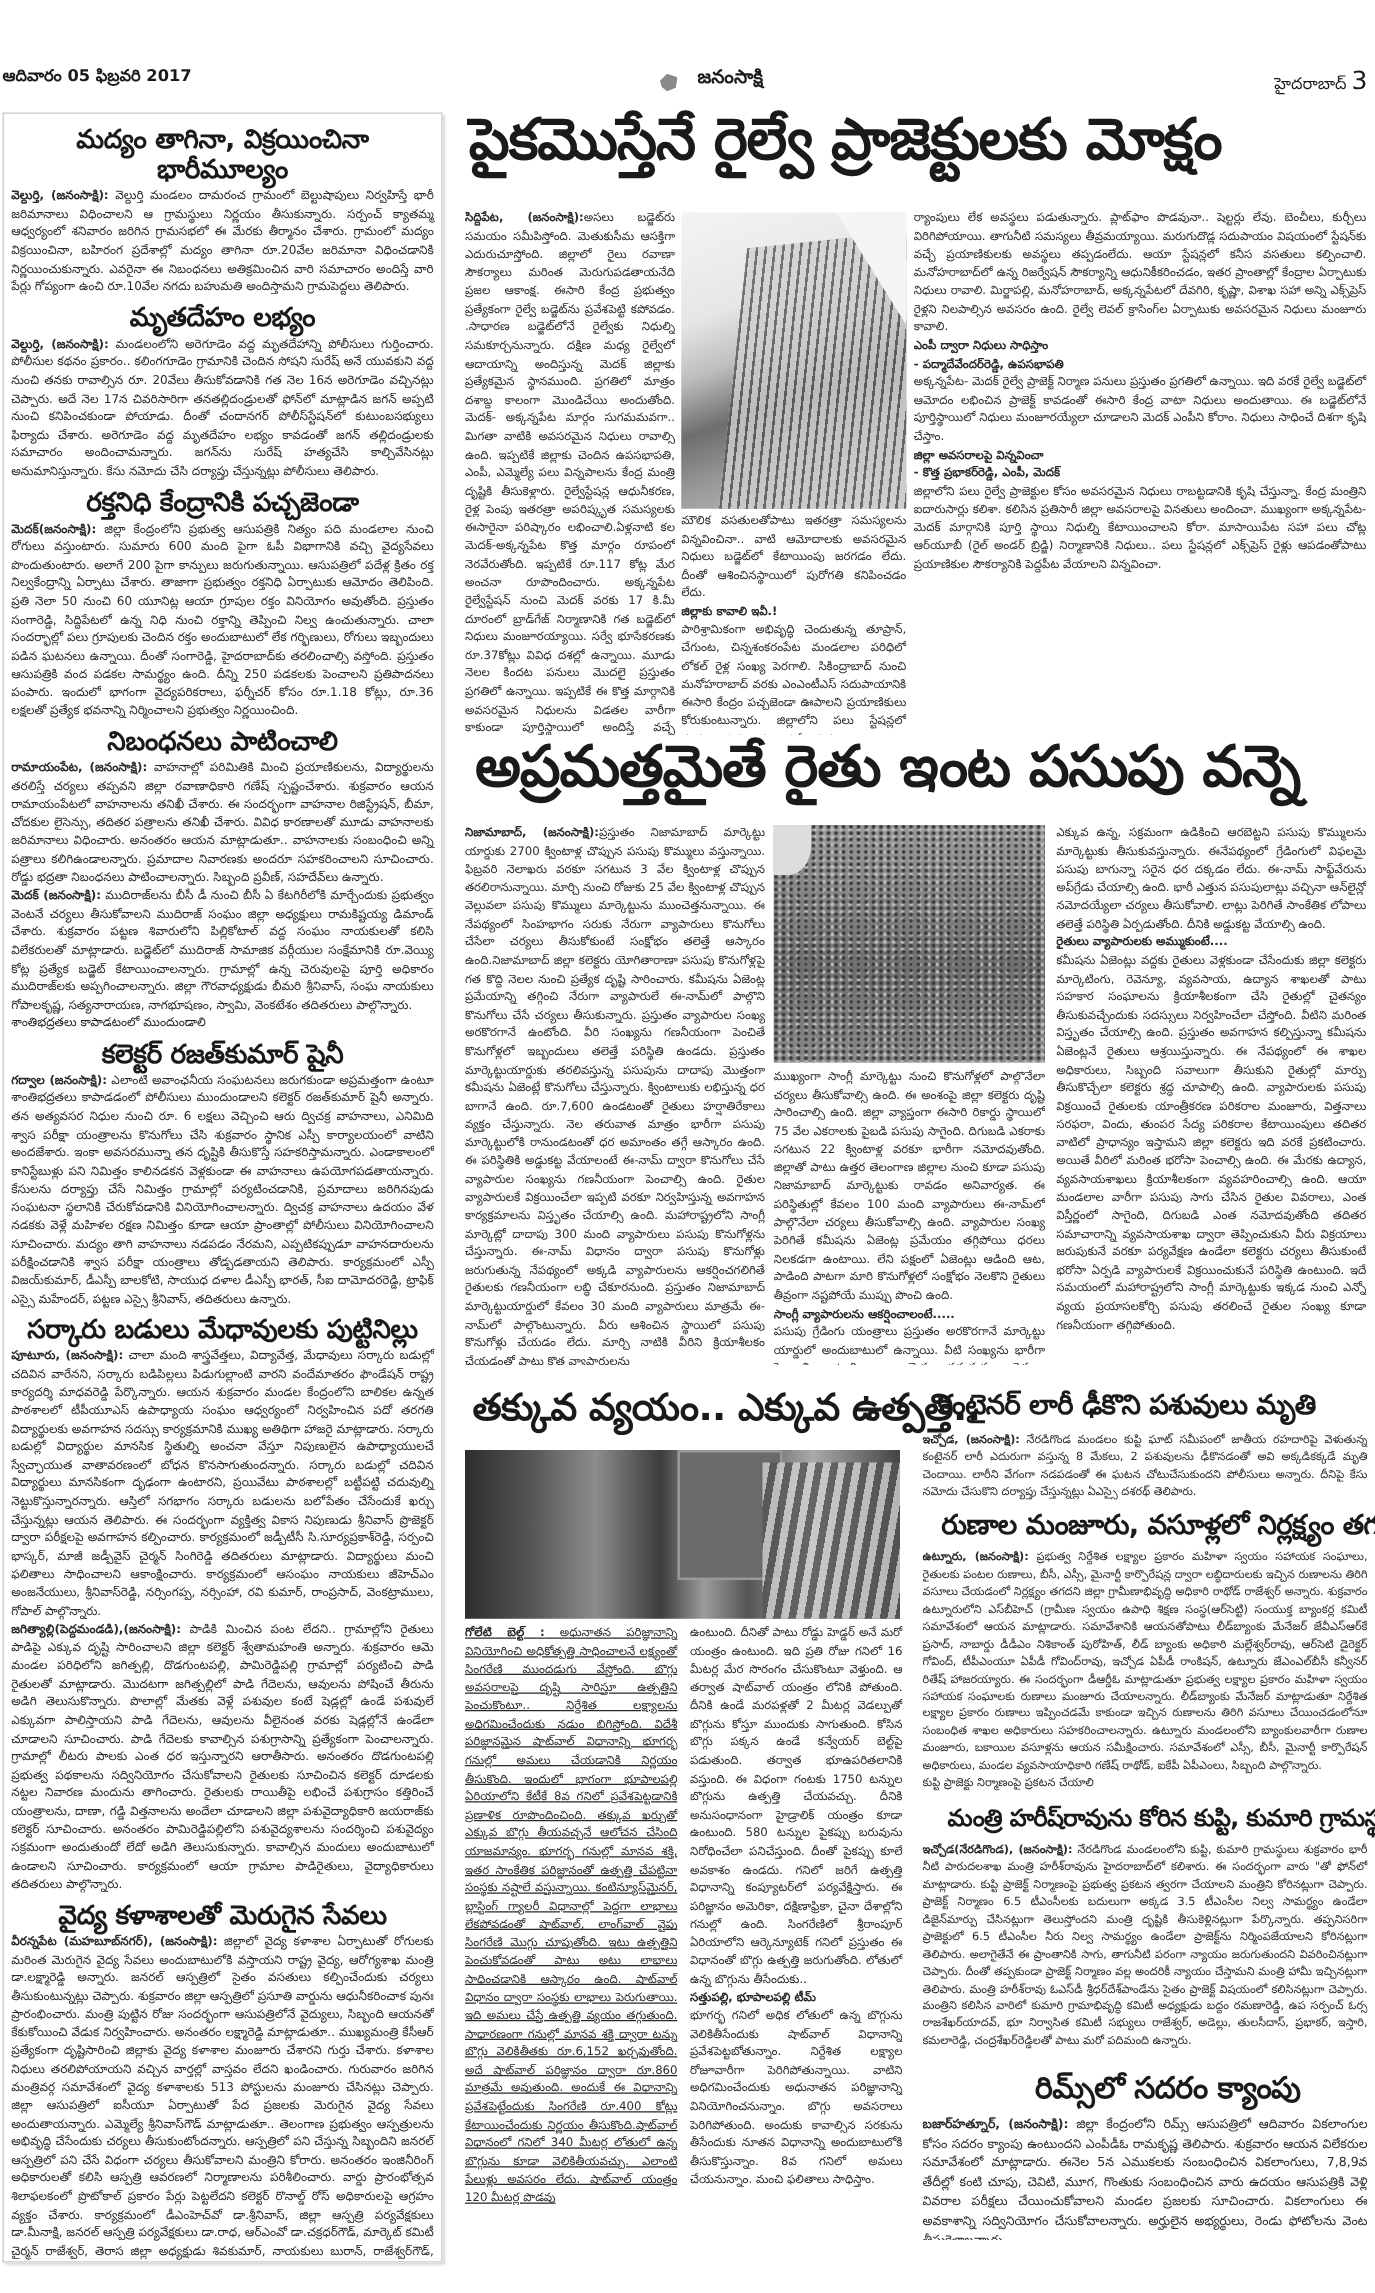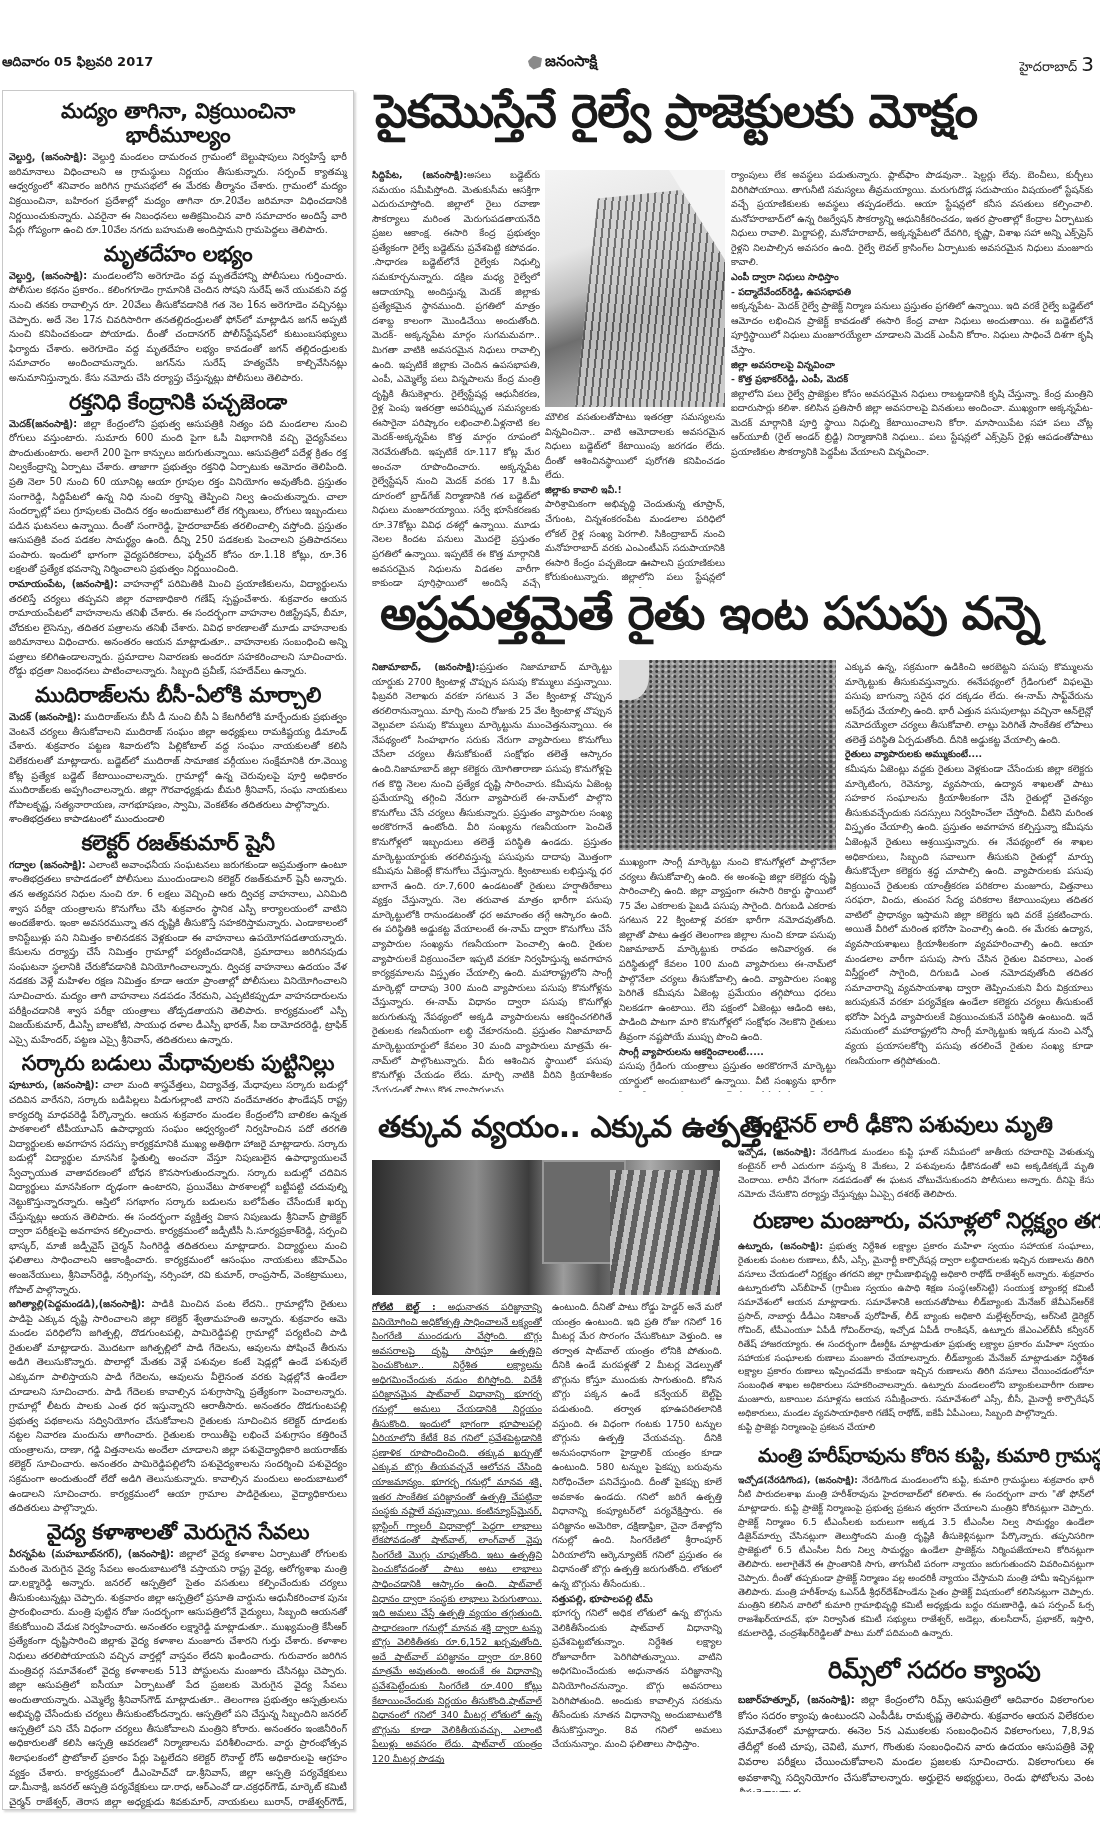--- a/index.html
+++ b/index.html
@@ -1,21 +1,21 @@
 <!DOCTYPE html>
 <html><head>
 <meta charset="utf-8">
 <style>
   * { box-sizing: border-box; margin: 0; padding: 0; }
   html, body { width: 1100px; height: 1834px; background: #ffffff; overflow: hidden; }
   body { font-family: "DejaVu Sans", sans-serif; color: #1a1a1a; position: relative; }
 
   .masthead { position: absolute; top: 52px; left: 0; width: 1100px; height: 26px; }
   .masthead .date { position: absolute; left: 2px; top: 2px; font-size: 13px; font-weight: bold; }
-  .masthead .logo { position: absolute; left: 528px; top: 0; font-size: 15px; font-weight: bold; display: flex; align-items: center; gap: 3px; }
+  .masthead .logo { position: absolute; left: 528px; top: 0; font-size: 15px; font-weight: bold; display: flex; align-items: flex-end; gap: 16px; }
   .masthead .logo .mark { width: 14px; height: 14px; background: #8a8a8a; clip-path: polygon(0 40%, 40% 0, 100% 20%, 90% 80%, 40% 100%, 10% 75%); }
   .masthead .city { position: absolute; right: 6px; top: 0; font-size: 13px; }
   .masthead .city .pg { font-size: 20px; margin-left: 4px; }
 
   .leftcol { position: absolute; left: 2px; top: 78px; width: 352px; height: 1720px; border: 1px solid #c8c8c8; box-shadow: 2px 2px 2px #d8d8d8; padding: 4px 6px; overflow: hidden; margin-top: 12px; }
   .story h2 { font-size: 21px; font-weight: bold; text-align: center; line-height: 1.15; margin: 4px 0 3px; letter-spacing: -0.3px; }
   .story p { font-size: 9.6px; line-height: 1.52; text-align: justify; color: #2a2a2a; }
   .story p .dl { font-weight: bold; }
   .story .kicker { font-size: 9.6px; line-height: 1.5; }
 
@@ -65,24 +65,24 @@
   </div>
   <div class="story">
     <h2>మృతదేహం లభ్యం</h2>
     <p><span class="dl">వెల్దుర్తి, (జనంసాక్షి):</span> <span>మండలంలోని అరెగూడెం వద్ద మృతదేహాన్ని పోలీసులు గుర్తించారు. పోలీసుల కథనం ప్రకారం.. కలింగగూడెం గ్రామానికి చెందిన సోషని సురేష్ అనే యువకుని వద్ద నుంచి తనకు రావాల్సిన రూ. 20వేలు తీసుకోవడానికి గత నెల 16న అరెగూడెం వచ్చినట్లు చెప్పారు. అదే నెల 17న చివరిసారిగా తనతల్లిదండ్రులతో ఫోన్‌లో మాట్లాడిన జగన్ అప్పటి నుంచి కనిపించకుండా పోయాడు. దీంతో చందానగర్ పోలీస్‌స్టేషన్‌లో కుటుంబసభ్యులు ఫిర్యాదు చేశారు. అరెగూడెం వద్ద మృతదేహం లభ్యం కావడంతో జగన్ తల్లిదండ్రులకు సమాచారం అందించామన్నారు. జగన్‌ను సురేష్ హత్యచేసి కాల్చివేసినట్లు అనుమానిస్తున్నారు. కేసు నమోదు చేసి దర్యాప్తు చేస్తున్నట్లు పోలీసులు తెలిపారు.</span></p>
   </div>
   <div class="story">
     <h2>రక్తనిధి కేంద్రానికి పచ్చజెండా</h2>
     <p><span class="dl">మెదక్(జనంసాక్షి):</span> <span>జిల్లా కేంద్రంలోని ప్రభుత్వ ఆసుపత్రికి నిత్యం పది మండలాల నుంచి రోగులు వస్తుంటారు. సుమారు 600 మంది పైగా ఓపీ విభాగానికి వచ్చి వైద్యసేవలు పొందుతుంటారు. అలాగే 200 పైగా కాన్పులు జరుగుతున్నాయి. ఆసుపత్రిలో పదేళ్ల క్రితం రక్త నిల్వకేంద్రాన్ని ఏర్పాటు చేశారు. తాజాగా ప్రభుత్వం రక్తనిధి ఏర్పాటుకు ఆమోదం తెలిపింది. ప్రతి నెలా 50 నుంచి 60 యూనిట్ల ఆయా గ్రూపుల రక్తం వినియోగం అవుతోంది. ప్రస్తుతం సంగారెడ్డి, సిద్దిపేటలో ఉన్న నిధి నుంచి రక్తాన్ని తెప్పించి నిల్వ ఉంచుతున్నారు. చాలా సందర్భాల్లో పలు గ్రూపులకు చెందిన రక్తం అందుబాటులో లేక గర్భిణులు, రోగులు ఇబ్బందులు పడిన ఘటనలు ఉన్నాయి. దీంతో సంగారెడ్డి, హైదరాబాద్‌కు తరలించాల్సి వస్తోంది. ప్రస్తుతం ఆసుపత్రికి వంద పడకల సామర్థ్యం ఉంది. దీన్ని 250 పడకలకు పెంచాలని ప్రతిపాదనలు పంపారు. ఇందులో భాగంగా వైద్యపరికరాలు, ఫర్నీచర్ కోసం రూ.1.18 కోట్లు, రూ.36 లక్షలతో ప్రత్యేక భవనాన్ని నిర్మించాలని ప్రభుత్వం నిర్ణయించింది.</span></p>
   </div>
   <div class="story">
+    <h2>నిబంధనలు పాటించాలి</h2>
     <p><span class="dl">రామాయంపేట, (జనంసాక్షి):</span> <span>వాహనాల్లో పరిమితికి మించి ప్రయాణికులను, విద్యార్థులను తరలిస్తే చర్యలు తప్పవని జిల్లా రవాణాధికారి గణేష్ స్పష్టంచేశారు. శుక్రవారం ఆయన రామాయంపేటలో వాహనాలను తనిఖీ చేశారు. ఈ సందర్భంగా వాహనాల రిజిస్ట్రేషన్, బీమా, చోదకుల లైసెన్సు, తదితర పత్రాలను తనిఖీ చేశారు. వివిధ కారణాలతో మూడు వాహనాలకు జరిమానాలు విధించారు. అనంతరం ఆయన మాట్లాడుతూ.. వాహనాలకు సంబంధించి అన్ని పత్రాలు కలిగిఉండాలన్నారు. ప్రమాదాల నివారణకు అందరూ సహకరించాలని సూచించారు. రోడ్డు భద్రతా నిబంధనలు పాటించాలన్నారు. సిబ్బంది ప్రవీణ్, సహదేవ్‌లు ఉన్నారు.</span></p>
   </div>
   <div class="story">
-    <h2>ముదిరాజ్‌లను బీసీ-ఏలోకి మార్చాలి</h2>
     <p><span class="dl">మెదక్ (జనంసాక్షి):</span> <span>ముదిరాజ్‌లను బీసీ డీ నుంచి బీసీ ఏ కేటగిరీలోకి మార్చేందుకు ప్రభుత్వం వెంటనే చర్యలు తీసుకోవాలని ముదిరాజ్ సంఘం జిల్లా అధ్యక్షులు రామకిష్టయ్య డిమాండ్ చేశారు. శుక్రవారం పట్టణ శివారులోని పిల్లికోటాల్ వద్ద సంఘం నాయకులతో కలిసి విలేకరులతో మాట్లాడారు. బడ్జెట్‌లో ముదిరాజ్ సామాజిక వర్గీయుల సంక్షేమానికి రూ.వెయ్యి కోట్ల ప్రత్యేక బడ్జెట్ కేటాయించాలన్నారు. గ్రామాల్లో ఉన్న చెరువులపై పూర్తి అధికారం ముదిరాజ్‌లకు అప్పగించాలన్నారు. జిల్లా గౌరవాధ్యక్షుడు బీమరి శ్రీనివాస్, సంఘ నాయకులు గోపాలకృష్ణ, సత్యనారాయణ, నాగభూషణం, స్వామి, వెంకటేశం తదితరులు పాల్గొన్నారు.</span></p>
   </div>
   <div class="story">
     <div class="kicker">శాంతిభద్రతలు కాపాడటంలో ముందుండాలి</div>
     <h2>కలెక్టర్ రజత్‌కుమార్ షైనీ</h2>
     <p><span class="dl">గద్వాల (జనంసాక్షి):</span> <span>ఎలాంటి అవాంఛనీయ సంఘటనలు జరుగకుండా అప్రమత్తంగా ఉంటూ శాంతిభద్రతలు కాపాడడంలో పోలీసులు ముందుండాలని కలెక్టర్ రజత్‌కుమార్ షైనీ అన్నారు. తన అత్యవసర నిధుల నుంచి రూ. 6 లక్షలు వెచ్చించి ఆరు ద్విచక్ర వాహనాలు, ఎనిమిది శ్వాస పరీక్షా యంత్రాలను కొనుగోలు చేసి శుక్రవారం స్థానిక ఎస్పీ కార్యాలయంలో వాటిని అందజేశారు. ఇంకా అవసరమున్నా తన దృష్టికి తీసుకొస్తే సహకరిస్తామన్నారు. ఎండాకాలంలో కానిస్టేబుళ్లు పని నిమిత్తం కాలినడకన వెళ్లకుండా ఈ వాహనాలు ఉపయోగపడతాయన్నారు. కేసులను దర్యాప్తు చేసే నిమిత్తం గ్రామాల్లో పర్యటించడానికి, ప్రమాదాలు జరిగినపుడు సంఘటనా స్థలానికి చేరుకోవడానికి వినియోగించాలన్నారు. ద్విచక్ర వాహనాలు ఉదయం వేళ నడకకు వెళ్లే మహిళల రక్షణ నిమిత్తం కూడా ఆయా ప్రాంతాల్లో పోలీసులు వినియోగించాలని సూచించారు. మద్యం తాగి వాహనాలు నడపడం నేరమని, ఎప్పటికప్పుడూ వాహనదారులను పరీక్షించడానికి శ్వాస పరీక్షా యంత్రాలు తోడ్పడతాయని తెలిపారు. కార్యక్రమంలో ఎస్పీ విజయ్‌కుమార్, డీఎస్పీ బాలకోటి, సాయుధ దళాల డీఎస్పీ భారత్, సీఐ దామోదరరెడ్డి, ట్రాఫిక్ ఎస్సై మహేందర్, పట్టణ ఎస్సై శ్రీనివాస్, తదితరులు ఉన్నారు.</span></p>
   </div>
   <div class="story">
     <h2>సర్కారు బడులు మేధావులకు పుట్టినిల్లు</h2>
     <p><span class="dl">పూటూరు, (జనంసాక్షి):</span> <span>చాలా మంది శాస్త్రవేత్తలు, విద్యావేత్త, మేధావులు సర్కారు బడుల్లో చదివిన వారేనని, సర్కారు బడిపిల్లలు పిడుగుల్లాంటి వారని వందేమాతరం ఫౌండేషన్ రాష్ట్ర కార్యదర్శి మాధవరెడ్డి పేర్కొన్నారు. ఆయన శుక్రవారం మండల కేంద్రంలోని బాలికల ఉన్నత పాఠశాలలో టీపీయూఎస్ ఉపాధ్యాయ సంఘం ఆధ్వర్యంలో నిర్వహించిన పదో తరగతి విద్యార్థులకు అవగాహన సదస్సు కార్యక్రమానికి ముఖ్య అతిథిగా హాజరై మాట్లాడారు. సర్కారు బడుల్లో విద్యార్థుల మానసిక స్థితుల్ని అంచనా వేస్తూ నిపుణులైన ఉపాధ్యాయులచే స్వేచ్ఛాయుత వాతావరణంలో బోధన కొనసాగుతుందన్నారు. సర్కారు బడుల్లో చదివిన విద్యార్థులు మానసికంగా దృఢంగా ఉంటారని, ప్రయివేటు పాఠశాలల్లో బట్టీపట్టి చదువుల్ని నెట్టుకొస్తున్నారన్నారు. ఆస్తిలో సగభాగం సర్కారు బడులను బలోపేతం చేసేందుకే ఖర్చు చేస్తున్నట్లు ఆయన తెలిపారు. ఈ సందర్భంగా వ్యక్తిత్వ వికాస నిపుణుడు శ్రీనివాస్ ప్రొజెక్టర్ ద్వారా పరీక్షలపై అవగాహన కల్పించారు. కార్యక్రమంలో జడ్పీటీసీ సి.సూర్యప్రకాశ్‌రెడ్డి, సర్పంచి భాస్కర్, మాజీ జడ్పీవైస్ చైర్మన్ సింగిరెడ్డి తదితరులు మాట్లాడారు. విద్యార్థులు మంచి ఫలితాలు సాధించాలని ఆకాంక్షించారు. కార్యక్రమంలో ఆసంఘం నాయకులు జీహెచ్‌ఎం అంజనేయులు, శ్రీనివాస్‌రెడ్డి, నర్సింగప్ప, నర్సింహా, రవి కుమార్, రాంప్రసాద్, వెంకట్రాములు, గోపాల్ పాల్గొన్నారు.</span></p>

